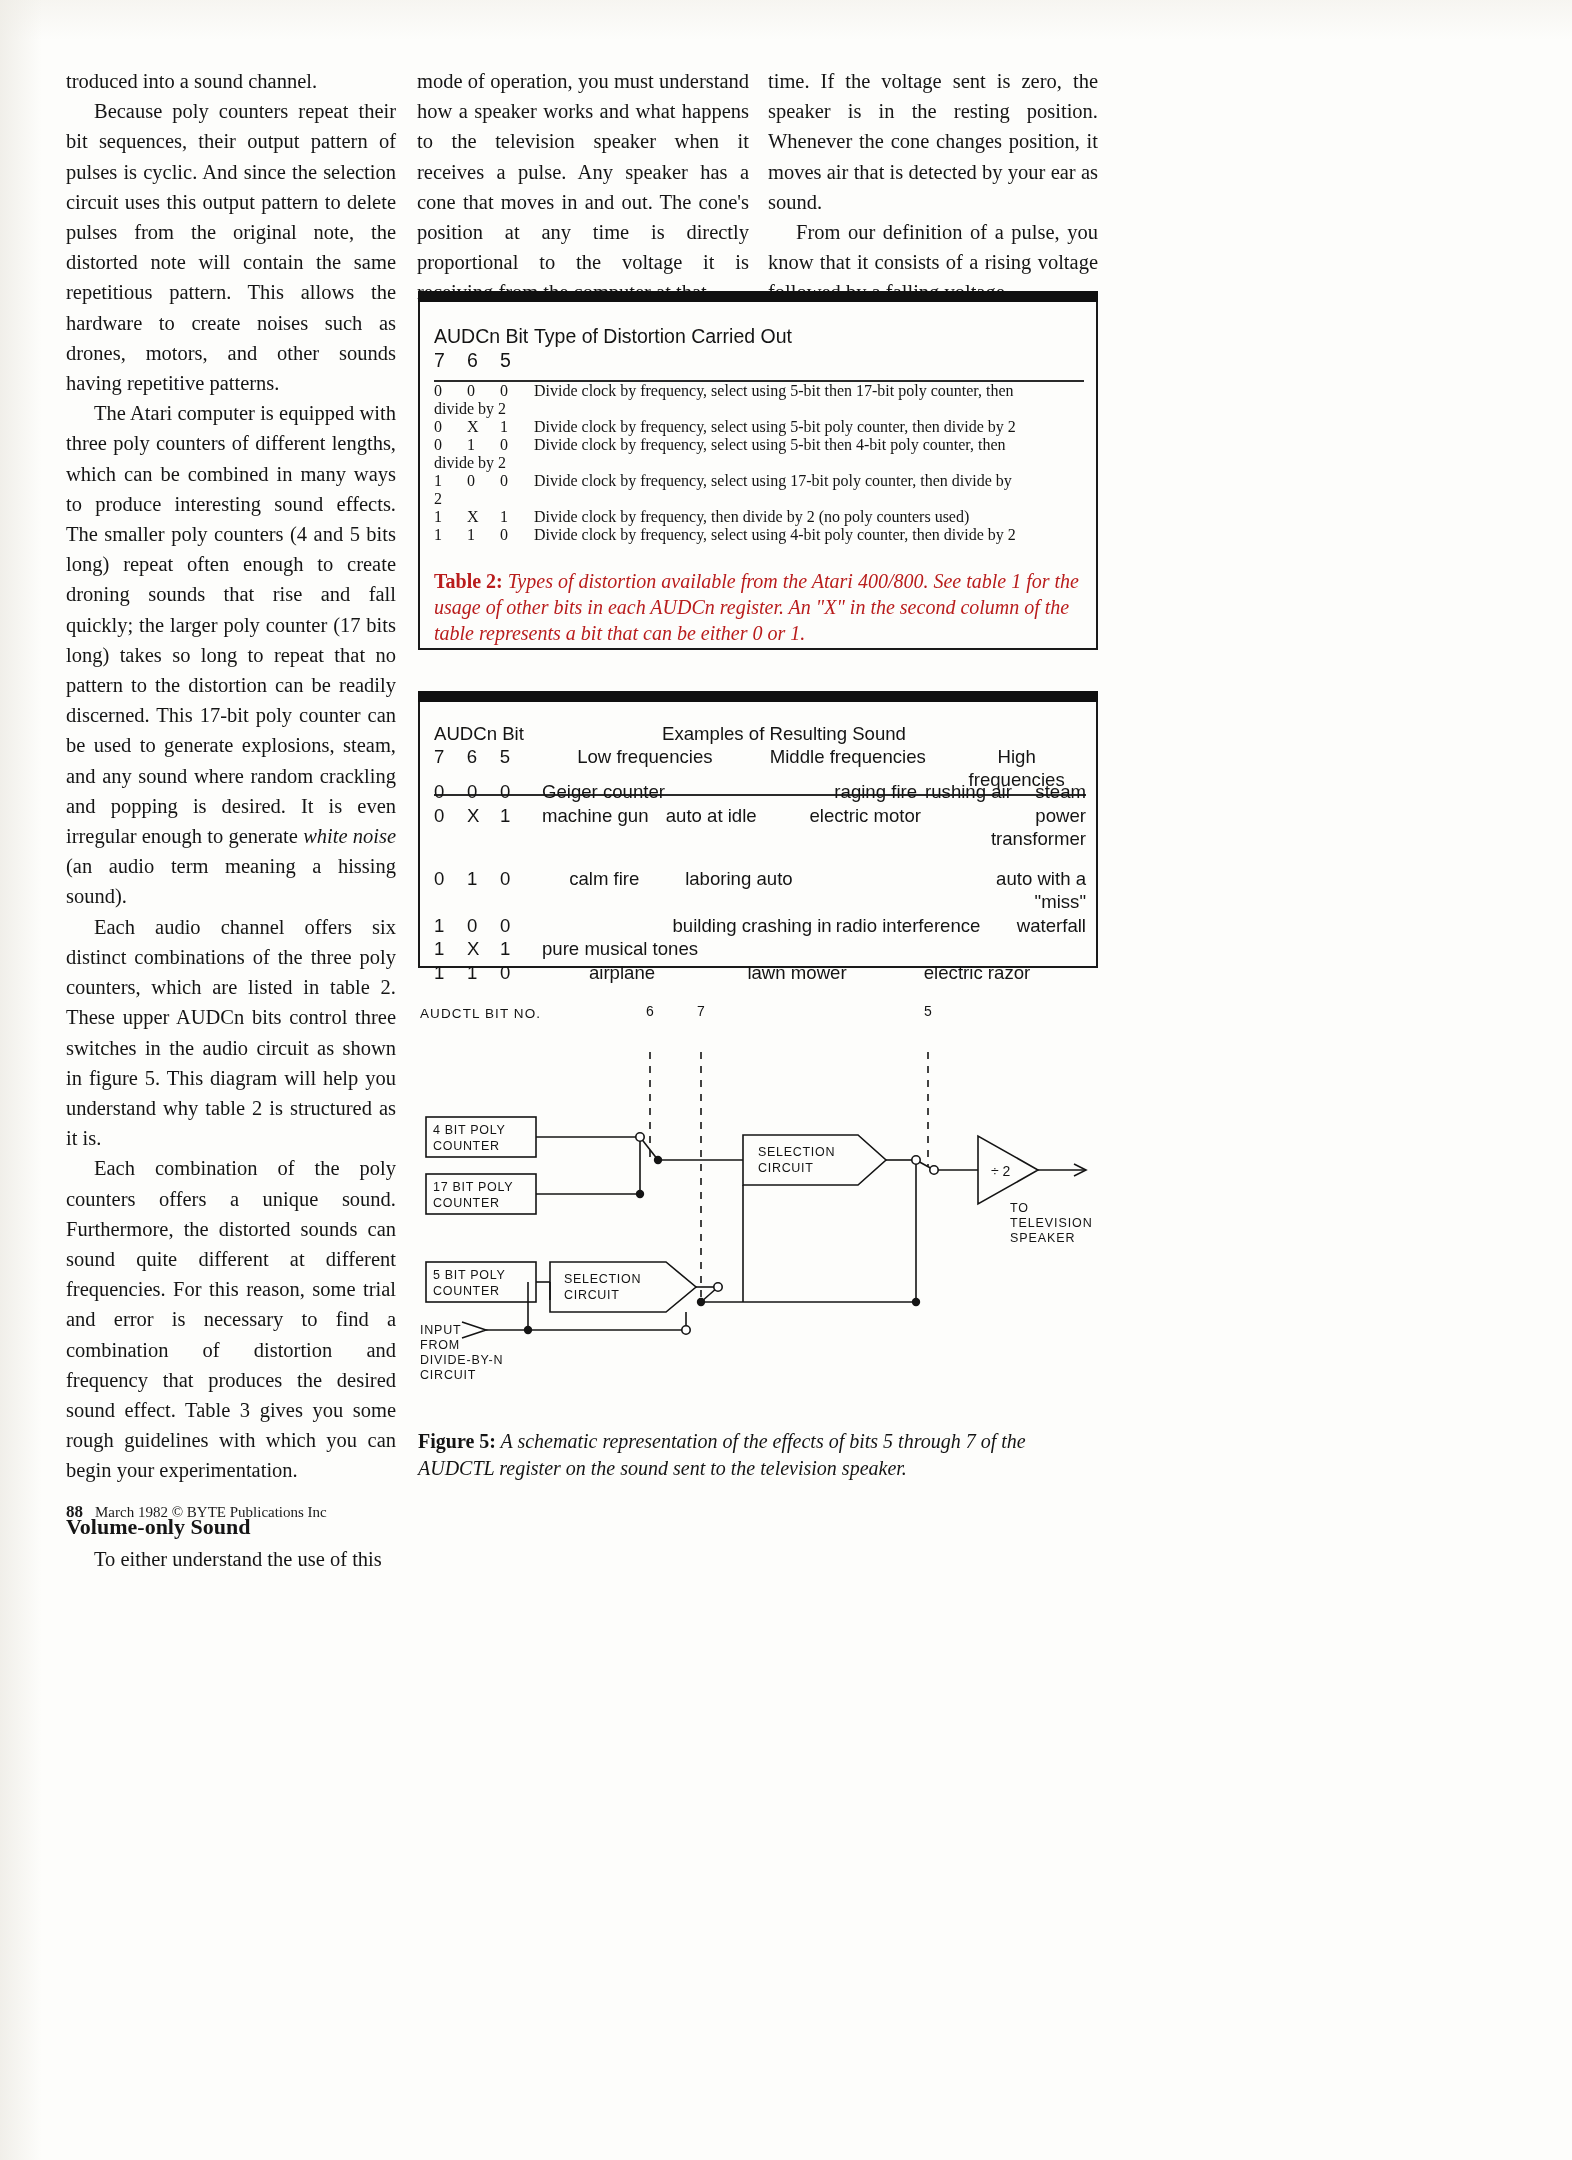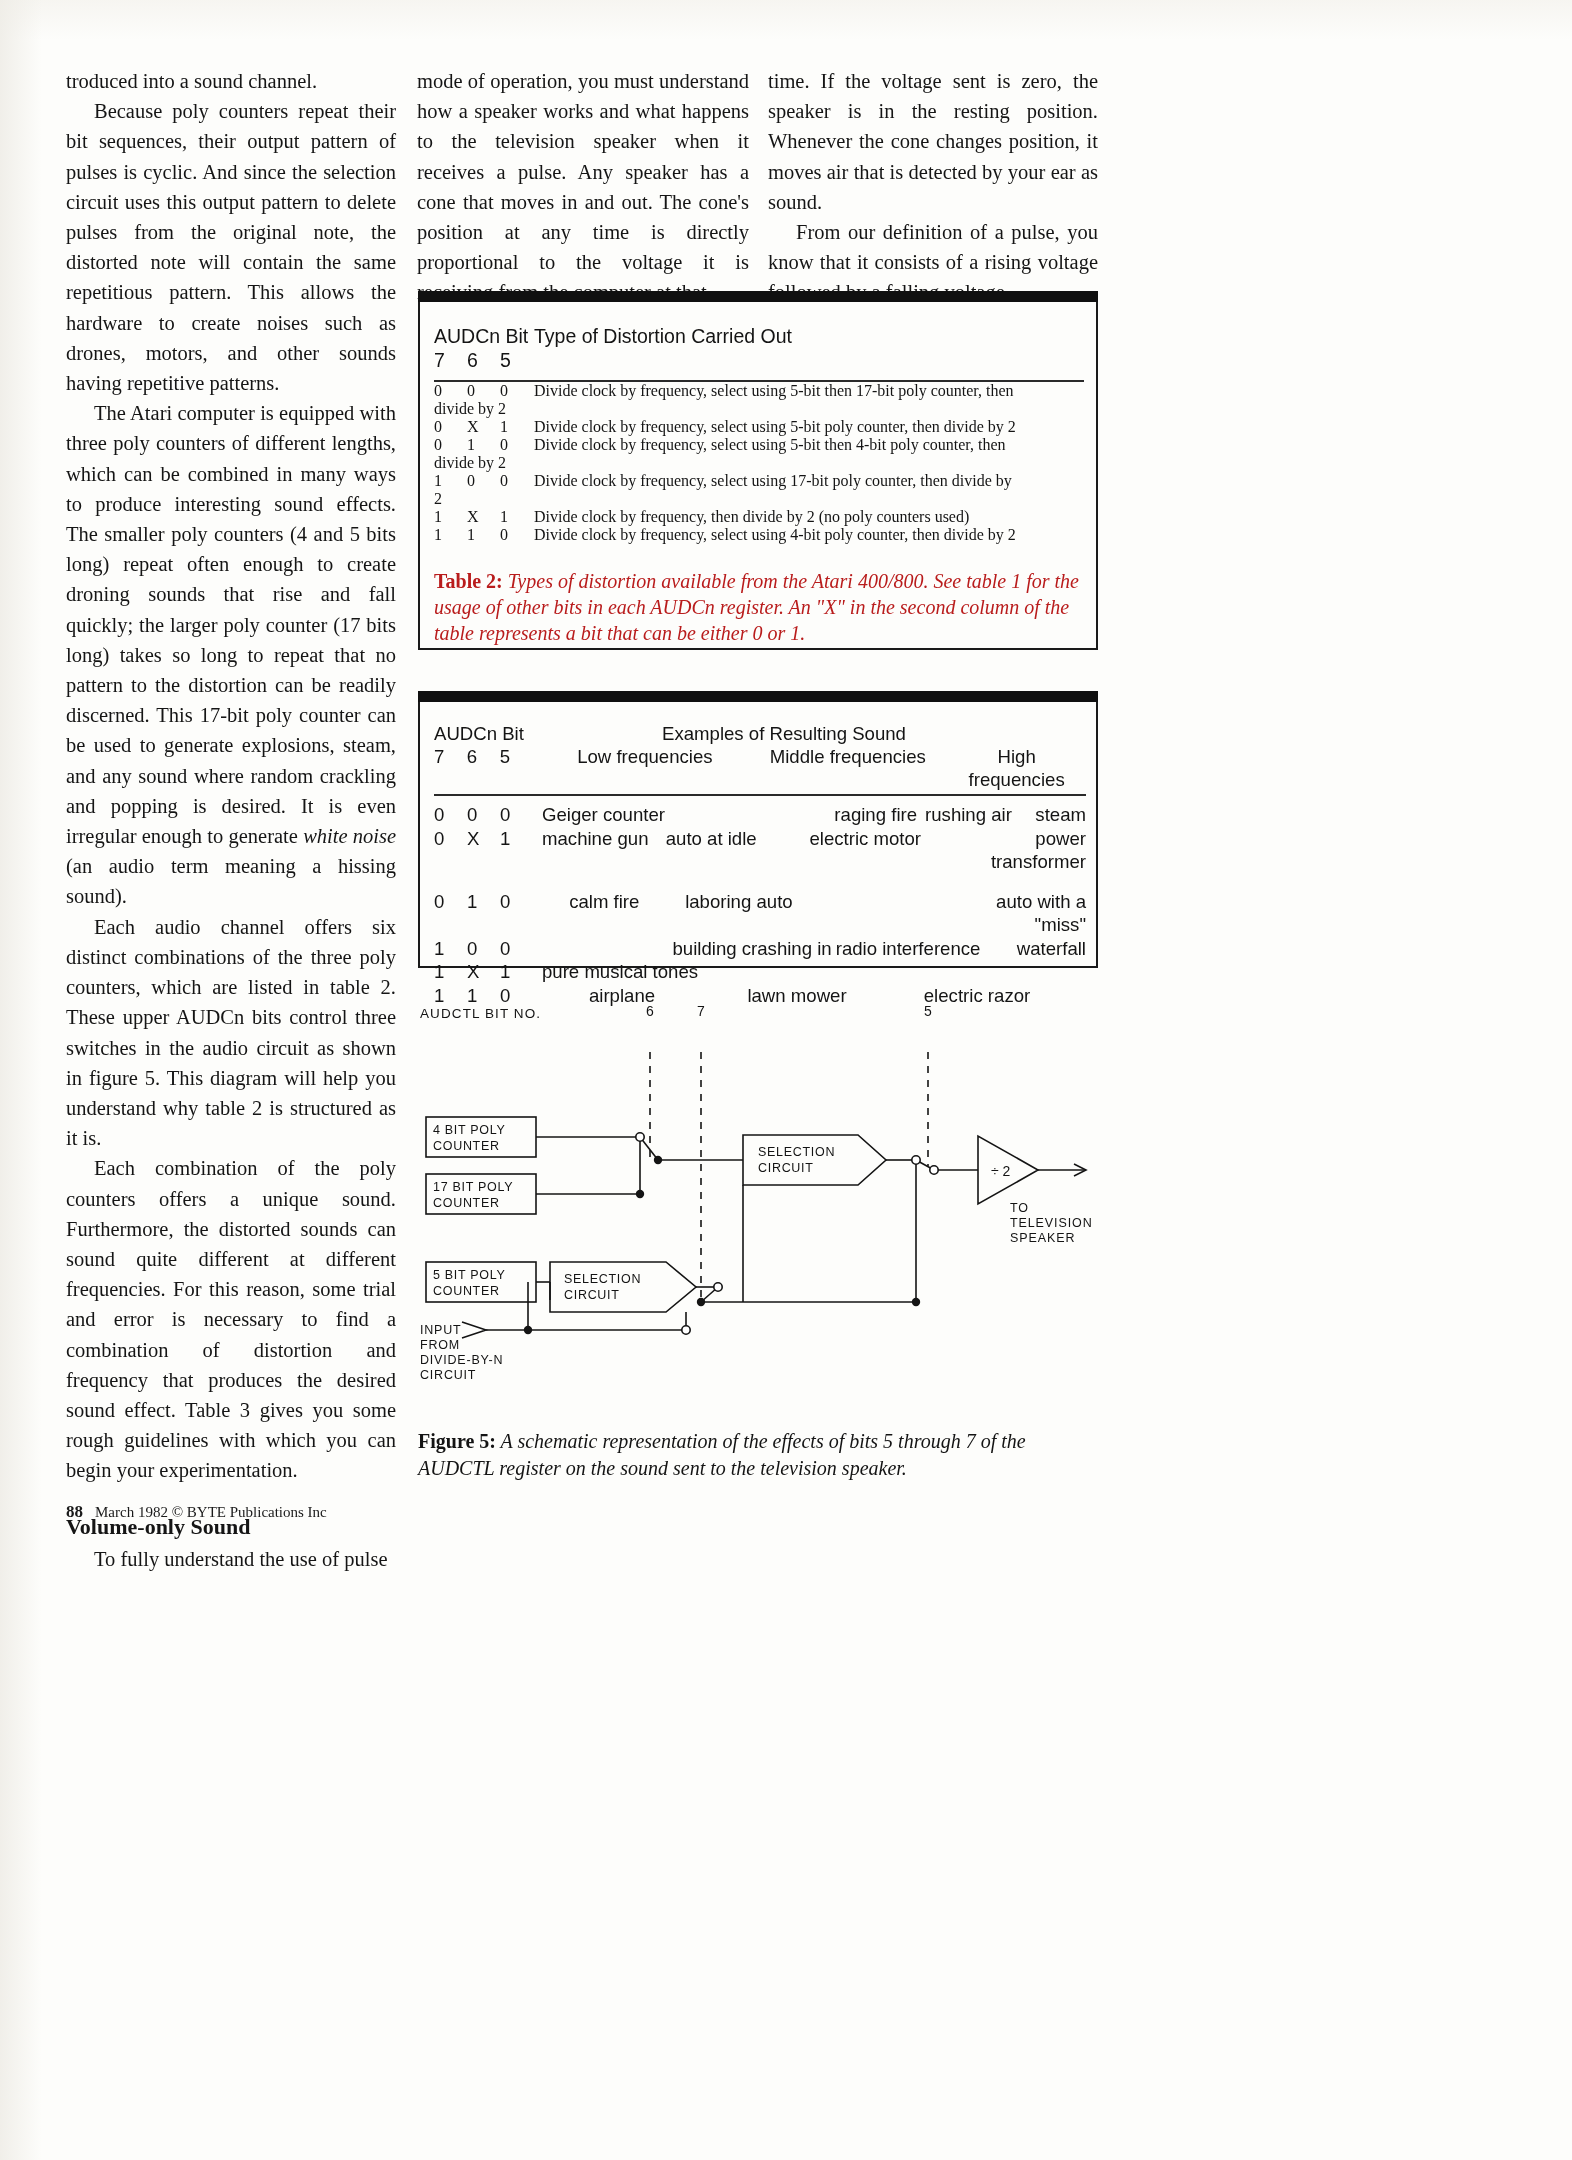--- a/index.html
+++ b/index.html
@@ -176,21 +176,21 @@
   <div class="col col-1">
     <p>troduced into a sound channel.</p>
     <p class="ind">Because poly counters repeat their bit sequences, their output pattern of pulses is cyclic. And since the selection circuit uses this output pattern to delete pulses from the original note, the distorted note will contain the same repetitious pattern. This allows the hardware to create noises such as drones, motors, and other sounds having repetitive patterns.</p>
     <p class="ind"><span>The Atari computer is equipped with three poly counters of different lengths, which can be combined in many ways to produce interesting sound effects. The smaller poly counters (4 and 5 bits long) repeat often enough to create droning sounds that rise and fall quickly; the larger poly counter (17 bits long) takes so long to repeat that no pattern to the distortion can be readily discerned. This 17-bit poly counter can be used to generate explosions, steam, and any sound where random crackling and popping is desired. It is even irregular enough to generate</span>
       <span class="ital">white noise</span><span> (an audio term meaning a hissing sound).</span></p>
     <p class="ind">Each audio channel offers six distinct combinations of the three poly counters, which are listed in table 2. These upper AUDCn bits control three switches in the audio circuit as shown in figure 5. This diagram will help you understand why table 2 is structured as it is.</p>
     <p class="ind">Each combination of the poly counters offers a unique sound. Furthermore, the distorted sounds can sound quite different at different frequencies. For this reason, some trial and error is necessary to find a combination of distortion and frequency that produces the desired sound effect. Table 3 gives you some rough guidelines with which you can begin your experimentation.</p>
 
     <div class="sec-head">Volume-only Sound</div>
 
-    <p class="ind">To fully understand the use of pulse</p>
+    <p class="ind">To either understand the use of this</p>
   </div>
 
   <div class="col col-2">
     <p>mode of operation, you must understand how a speaker works and what happens to the television speaker when it receives a pulse. Any speaker has a cone that moves in and out. The cone's position at any time is directly proportional to the voltage it is receiving from the computer at that</p>
   </div>
 
   <div class="col col-3">
     <p>time. If the voltage sent is zero, the speaker is in the resting position. Whenever the cone changes position, it moves air that is detected by your ear as sound.</p>
     <p class="ind">From our definition of a pulse, you know that it consists of a rising voltage followed by a falling voltage.</p>
   </div>
@@ -290,21 +290,21 @@
       <div style="border-top:2px solid #2a2a2a;margin-top:3px;width:100%;"></div>
     </div>
 
     <div class="t3-body">
 
       <div class="t3row">
         <div class="b">0</div>
         <div class="b">0</div>
         <div class="b" style="width:42px;flex:0 0 42px;">0</div>
         <div style="width:208px;">Geiger counter</div>
-        <div style="width:200px;text-align:right;padding-right:8px;margin-top:23px;">raging fire</div>
+        <div style="width:200px;text-align:right;padding-right:8px;">raging fire</div>
         <div style="width:120px;">rushing air</div>
         <div style="flex:1 1 auto;text-align:right;">steam</div>
       </div>
 
       <div class="t3row">
         <div class="b">0</div>
         <div class="b">X</div>
         <div class="b" style="width:42px;flex:0 0 42px;">1</div>
         <div style="width:148px;">machine gun</div>
         <div style="width:172px;">auto at idle</div>

